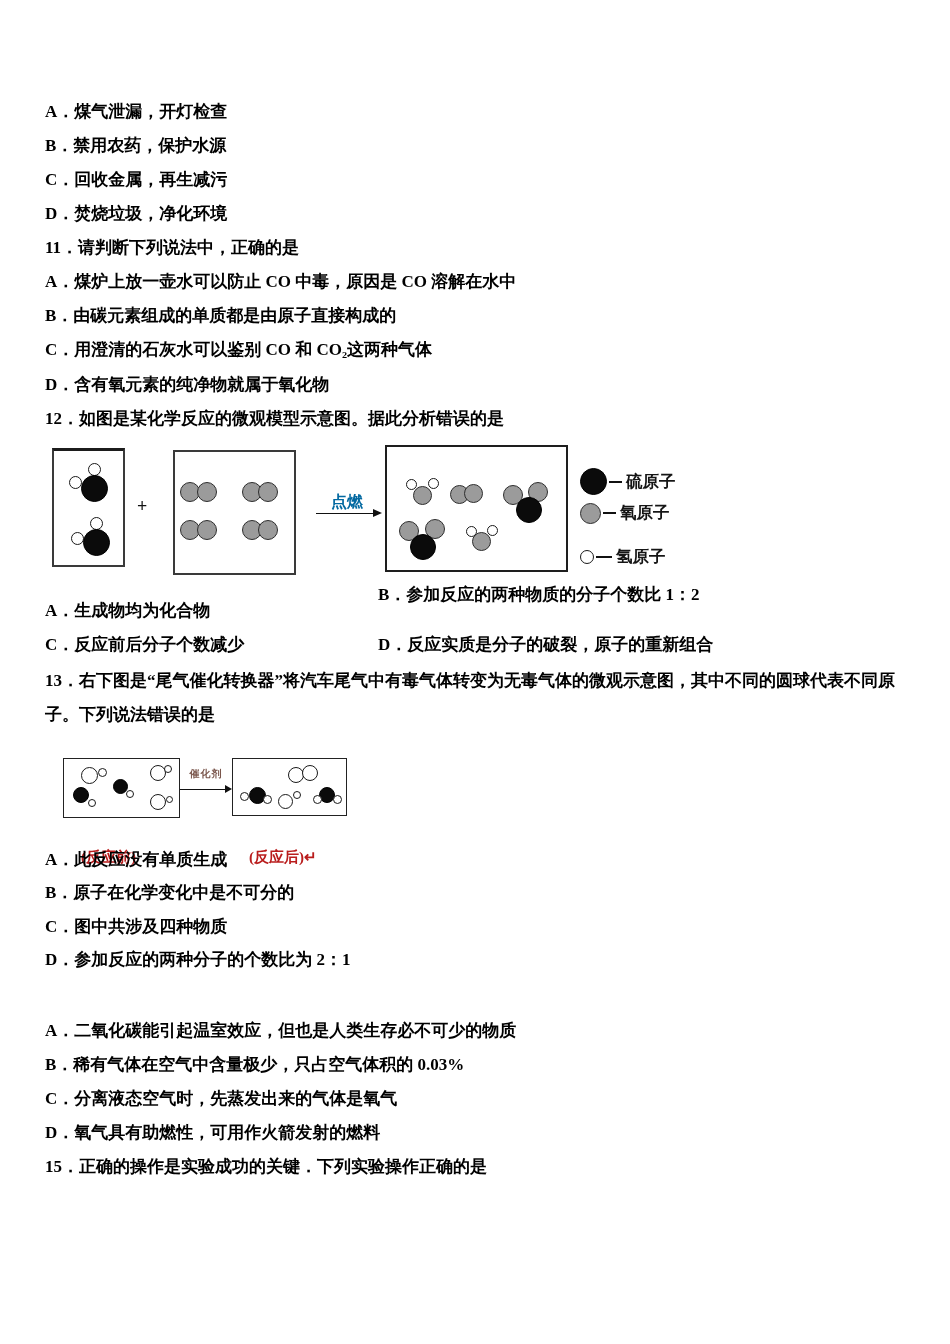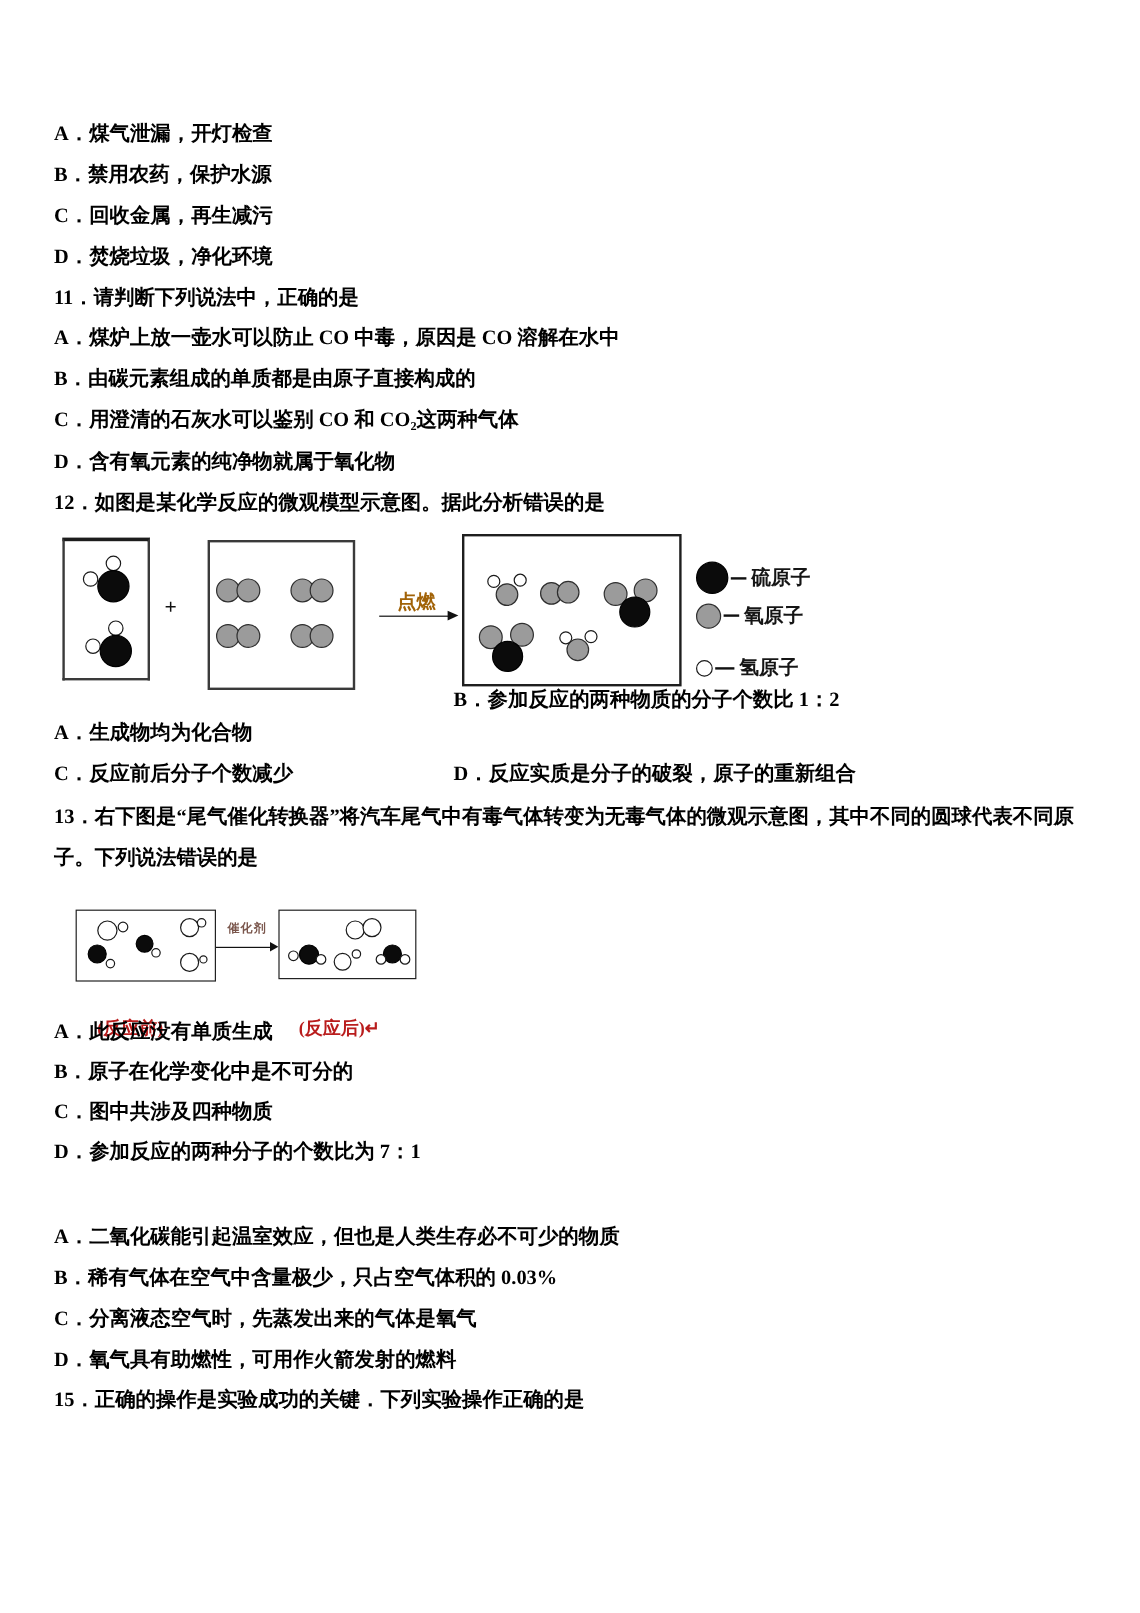--- a/index.html
+++ b/index.html
@@ -12,21 +12,21 @@
   .mbox { position:absolute; background:#fff; border:2px solid #3a3a3a; box-sizing:border-box; }
   .mbox.thin { border:1.5px solid #222; }
   .atom { position:absolute; border-radius:50%; box-sizing:border-box; }
   .atom-k { background:var(--atom-black,#0b0b0b); border:1px solid #000; }
   .atom-g { background:var(--atom-gray,#9b9b9b); border:1.5px solid #2e2e2e; }
   .atom-w { background:var(--atom-white,#ffffff); border:1.4px solid #1a1a1a; }
   .plus { position:absolute; font-size:18px; font-weight:700; }
   .arrow { position:absolute; height:0; border-top:1.7px solid #111; }
   .arrow .ah { position:absolute; right:-8px; top:-5.4px; width:0; height:0; display:block;
                border-left:9px solid #111; border-top:4.6px solid transparent; border-bottom:4.6px solid transparent; }
-  .arrow-label { position:absolute; text-align:center; font-size:16px; font-weight:700; color:#a16207; }
+  .arrow-label { position:absolute; text-align:center; font-size:16px; font-weight:700; color:#0369a1; }
   .cat-label { position:absolute; text-align:center; font-size:10px; font-weight:700;
                color:var(--catalyst-text,#7a564c); letter-spacing:1px; }
   .box-label { position:absolute; text-align:left; font-size:15px; font-weight:700; color:#b91c1c;margin-top:26px; }
   .legend { position:absolute; }
   .lrow { display:flex; align-items:center; }
   .lrow-1 { margin-bottom:7px; }
   .lrow-2 { margin-bottom:22px; }
   .atom-demo { border-radius:50%; box-sizing:border-box; flex:0 0 auto; }
   .ldash { width:13px; height:0; border-top:2px solid #111; margin:0 4px 0 2px; flex:0 0 auto; }
   .llabel { font-size:16.5px; font-weight:700; color:#151515; white-space:nowrap; }
@@ -102,21 +102,21 @@
       </div>
       <div class="lrow">
         <span class="atom-demo atom-w" style="width:14px;height:14px"></span>
         <span class="ldash" style="width:16px"></span>
         <span class="llabel">氢原子</span>
       </div>
     </div>
   </div>
 
   <div class="line" style="top:600px">A．生成物均为化合物</div>
-  <div class="line col2" style="top:572px">B．参加反应的两种物质的分子个数比 1：2</div>
+  <div class="line col2" style="top:584px">B．参加反应的两种物质的分子个数比 1：2</div>
   <div class="line" style="top:634px">C．反应前后分子个数减少</div>
   <div class="line col2" style="top:634px">D．反应实质是分子的破裂，原子的重新组合</div>
 
   <div class="line" style="top:670px">13．右下图是“尾气催化转换器”将汽车尾气中有毒气体转变为无毒气体的微观示意图，其中不同的圆球代表不同原</div>
   <div class="line" style="top:704px">子。下列说法错误的是</div>
 
   <div class="diagram" style="left:63px;top:756px;width:300px;height:95px">
     <div class="mbox thin" style="left:0;top:2px;width:117px;height:60px">
         <div class="atom atom-w" style="left: 16.5px; top: 7.5px; width: 17px; height: 17px;"></div>
         <div class="atom atom-w" style="left: 33.5px; top: 8.5px; width: 9px; height: 9px;"></div>
@@ -145,21 +145,21 @@
         <div class="atom atom-w" style="left: 79.5px; top: 35.5px; width: 9px; height: 9px;"></div>
         <div class="atom atom-w" style="left: 99.5px; top: 35.5px; width: 9px; height: 9px;"></div>
       </div>
     <div class="box-label" style="left:18px;top:66px;width:81px">(反应前)</div>
     <div class="box-label" style="left:186px;top:66px;width:81px">(反应后)↵</div>
   </div>
 
   <div class="line" style="top:849px">A．此反应没有单质生成</div>
   <div class="line" style="top:882px">B．原子在化学变化中是不可分的</div>
   <div class="line" style="top:916px">C．图中共涉及四种物质</div>
-  <div class="line" style="top:949px">D．参加反应的两种分子的个数比为 7：1</div>
+  <div class="line" style="top:949px">D．参加反应的两种分子的个数比为 2：1</div>
 
   <div class="line" style="top:1020px">A．二氧化碳能引起温室效应，但也是人类生存必不可少的物质</div>
   <div class="line" style="top:1054px">B．稀有气体在空气中含量极少，只占空气体积的 0.03%</div>
   <div class="line" style="top:1088px">C．分离液态空气时，先蒸发出来的气体是氧气</div>
   <div class="line" style="top:1122px">D．氧气具有助燃性，可用作火箭发射的燃料</div>
 
   <div class="line" style="top:1156px">15．正确的操作是实验成功的关键．下列实验操作正确的是</div>
 
 </div>
 

